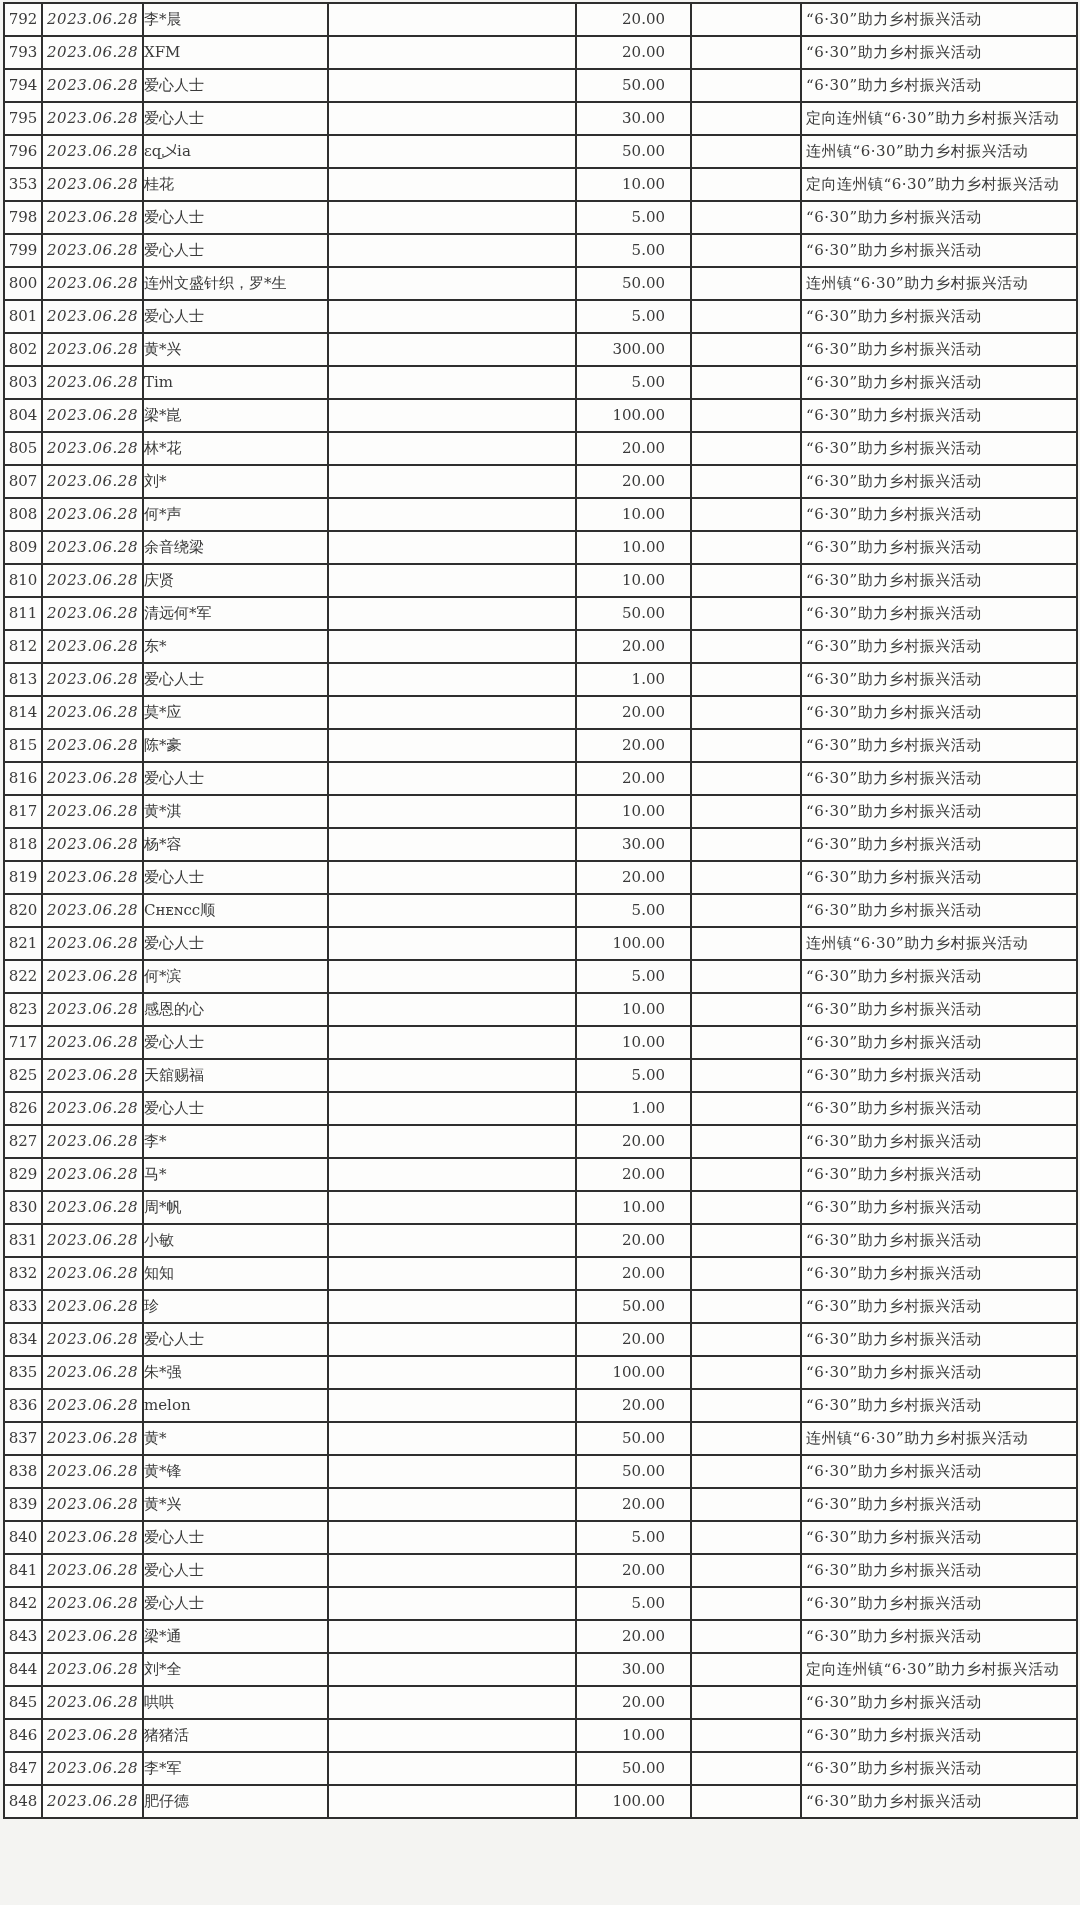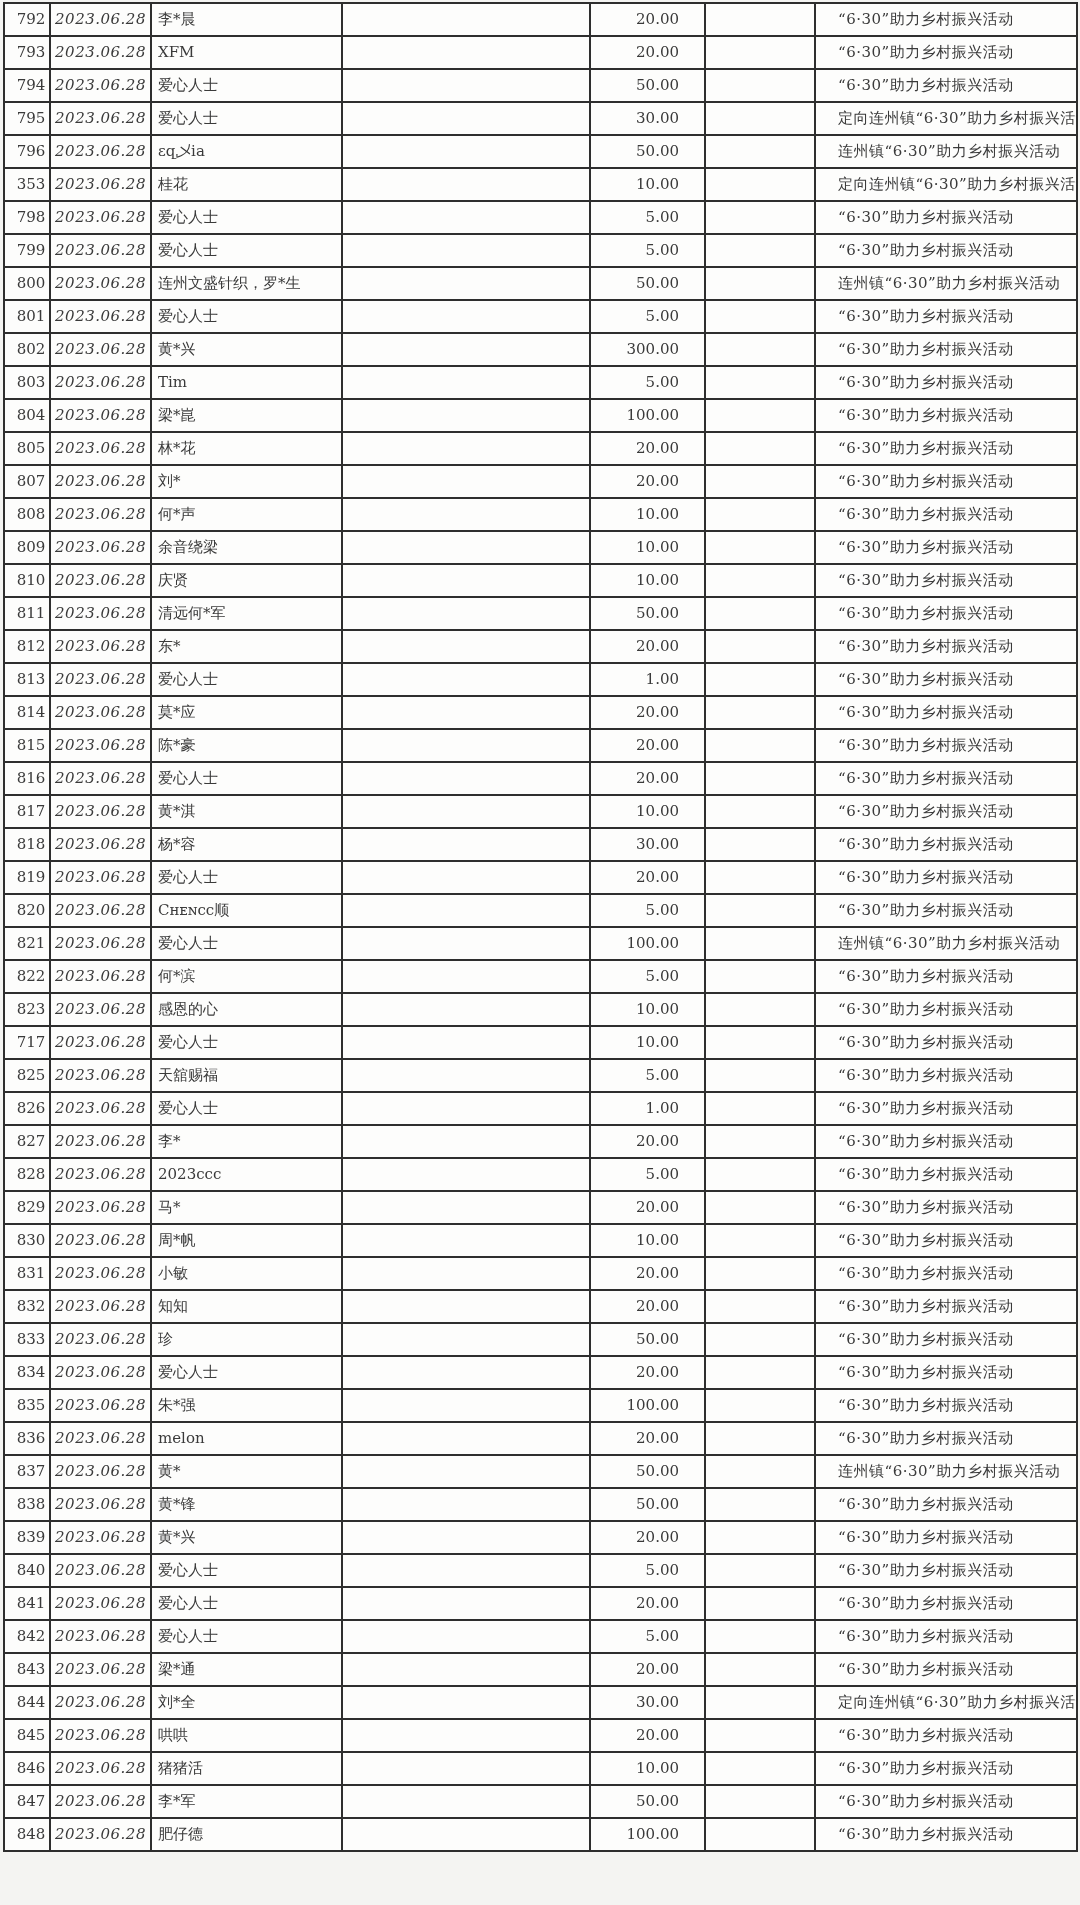--- a/index.html
+++ b/index.html
@@ -23,27 +23,27 @@
   td{
     border:2px solid #2e2e2e;
     height:31px;
     padding:0;
     font-size:15px;
     line-height:31px;
     white-space:nowrap;
     overflow:hidden;
     color:#3a3a3a;
   }
-  .c-no{width:36px;text-align:center;font-size:15px;padding-left:8px;}
+  .c-no{width:36px;text-align:center;font-size:15px;}
   .c-date{width:99px;text-align:center;letter-spacing:0.5px;font-style:italic;}
-  .c-name{width:183px;text-align:left;padding-left:6px;}
+  .c-name{width:183px;text-align:left;}
   .c-blank1{width:246px;}
   .c-amount{width:88px;text-align:right;padding-right:25px;}
   .c-blank2{width:108px;}
-  .c-activity{text-align:left;padding-left:22px;letter-spacing:0.5px;}
+  .c-activity{text-align:left;padding-left:4px;letter-spacing:0.5px;}
 </style>
 </head>
 <body>
 
 <div class="page">
   <table class="donation">
     <tbody>
         <tr>
           <td class="c-no">792</td>
           <td class="c-date">2023.06.28</td>
@@ -353,29 +353,20 @@
         <tr>
           <td class="c-no">827</td>
           <td class="c-date">2023.06.28</td>
           <td class="c-name">李*</td>
           <td class="c-blank1"></td>
           <td class="c-amount">20.00</td>
           <td class="c-blank2"></td>
           <td class="c-activity">“6·30”助力乡村振兴活动</td>
         </tr>
         <tr>
-          <td class="c-no">828</td>
-          <td class="c-date">2023.06.28</td>
-          <td class="c-name">2023ccc</td>
-          <td class="c-blank1"></td>
-          <td class="c-amount">5.00</td>
-          <td class="c-blank2"></td>
-          <td class="c-activity">“6·30”助力乡村振兴活动</td>
-        </tr>
-        <tr>
           <td class="c-no">829</td>
           <td class="c-date">2023.06.28</td>
           <td class="c-name">马*</td>
           <td class="c-blank1"></td>
           <td class="c-amount">20.00</td>
           <td class="c-blank2"></td>
           <td class="c-activity">“6·30”助力乡村振兴活动</td>
         </tr>
         <tr>
           <td class="c-no">830</td>

